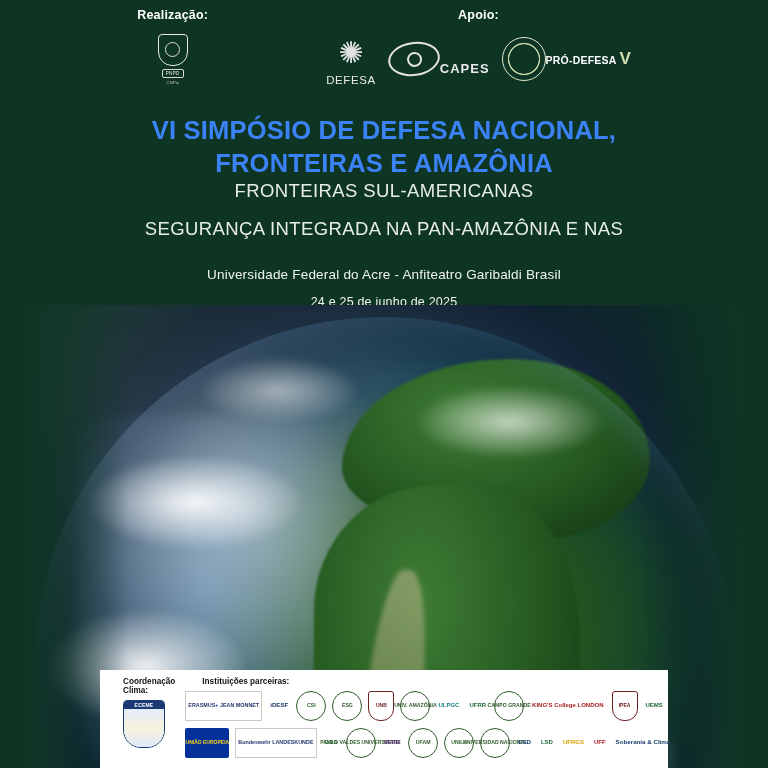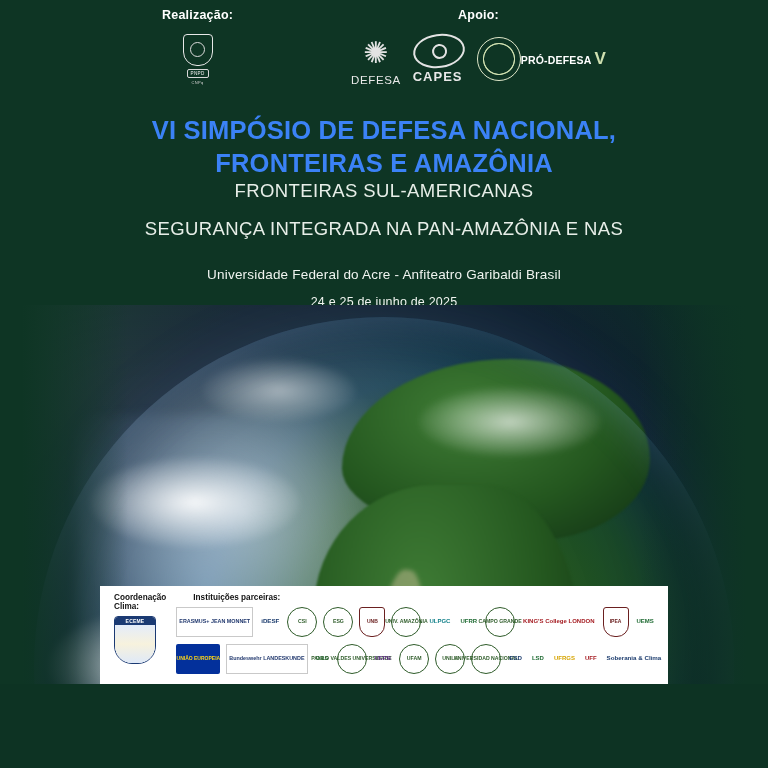--- a/index.html
+++ b/index.html
@@ -6,21 +6,21 @@
   html, body {
     width: 768px;
     height: 768px;
     background: #0d3323;
     font-family: "Liberation Sans", sans-serif;
     overflow: hidden;
   }
   .poster {
     position: relative;
     width: 768px;
-    height: 684px;
+    height: 768px;
     background: #0e3524;
     overflow: hidden;
   }
 
   
   .top-strip {
     display: flex;
     justify-content: center;
     align-items: flex-start;
     gap: 118px;
@@ -91,21 +91,21 @@
     width: 38px; height: 40px;
     display: flex; align-items: center; justify-content: center;
     position: relative;
   }
   .defesa .arms .star {
     font-size: 30px; line-height: 1; color: #e3e3e3;
   }
   .defesa .word { font-size: 11.5px; font-weight: normal; letter-spacing: .6px; margin-top: 1px; }
 
   .capes {
-    display: flex; flex-direction: column; align-items: flex-start; color: #e9e9e9;
+    display: flex; flex-direction: row; align-items: flex-end; color: #e9e9e9;
   }
   .capes .eye {
     width: 52px; height: 34px; border: 2.2px solid #e3e3e3;
     border-radius: 50% / 50%;
     display: flex; align-items: center; justify-content: center;
     transform: rotate(-8deg);
   }
   .capes .eye .pupil {
     width: 15px; height: 15px; border: 2px solid #e3e3e3; border-radius: 50%;
   }
@@ -235,21 +235,21 @@
   .earth-mask-left { left: 0; }
   .earth-mask-right { right: 0; transform: scaleX(-1); }
 
   
   .partners {
     position: absolute;
     left: 100px; right: 100px; bottom: 0;
     height: 98px;
     background: #ffffff;
     display: flex;
-    padding: 7px 8px 5px 14px;
+    padding: 7px 8px 5px 23px;
     gap: 10px;
   }
   .coord {
     width: 74px;
     display: flex; flex-direction: column; align-items: flex-start;
   }
   .coord .cap {
     font-size: 8.2px; font-weight: bold; color: #111; line-height: 1.15;
   }
   .coord .crest {

